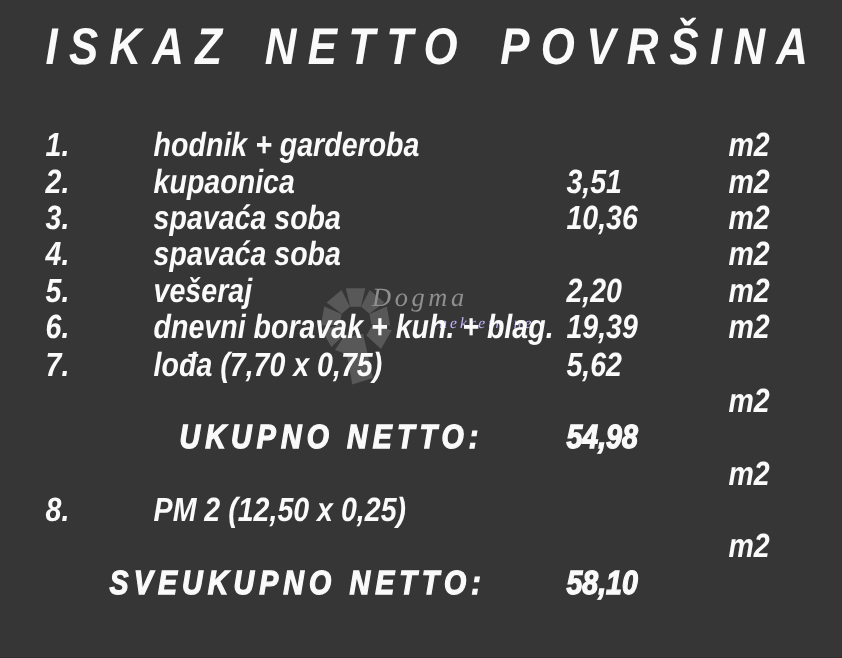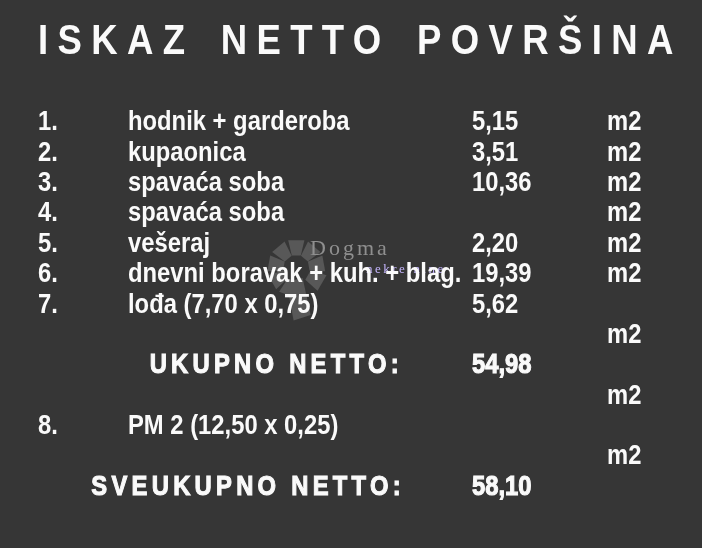--- a/index.html
+++ b/index.html
@@ -6,20 +6,21 @@
   body {
     width: 702px; height: 548px;
     background: #242424;
     font-family: "Liberation Sans", "DejaVu Sans", sans-serif;
   }
   .screen {
     position: relative;
     width: 702px; height: 548px;
     background: #363636;
     overflow: hidden;
+    font-style: italic;
   }
 
   
   .cx {
     display: inline-block;
     transform: scaleX(0.85);
     transform-origin: 0 50%;
     white-space: nowrap;
   }
 
@@ -112,21 +113,20 @@
       </g>
     </svg>
     <span class="wm-brand">Dogma</span>
     <span class="wm-tagline">nekretnine</span>
   </div>
 
   <div class="area-table">
       <div class="row item">
         <span class="cell num"><span class="cx">1.</span></span>
         <span class="cell label"><span class="cx">hodnik + garderoba</span></span>
-        <span class="cell value"><span class="cx">5,15</span></span>
         <span class="cell unit"><span class="cx">m2</span></span>
       </div>
       <div class="row item">
         <span class="cell num"><span class="cx">2.</span></span>
         <span class="cell label"><span class="cx">kupaonica</span></span>
         <span class="cell value"><span class="cx">3,51</span></span>
         <span class="cell unit"><span class="cx">m2</span></span>
       </div>
       <div class="row item">
         <span class="cell num"><span class="cx">3.</span></span>

